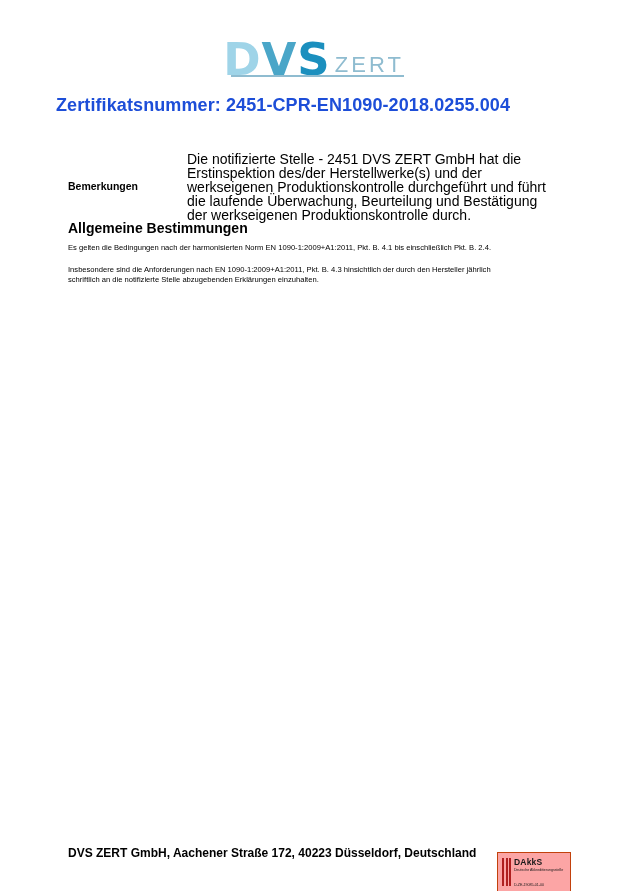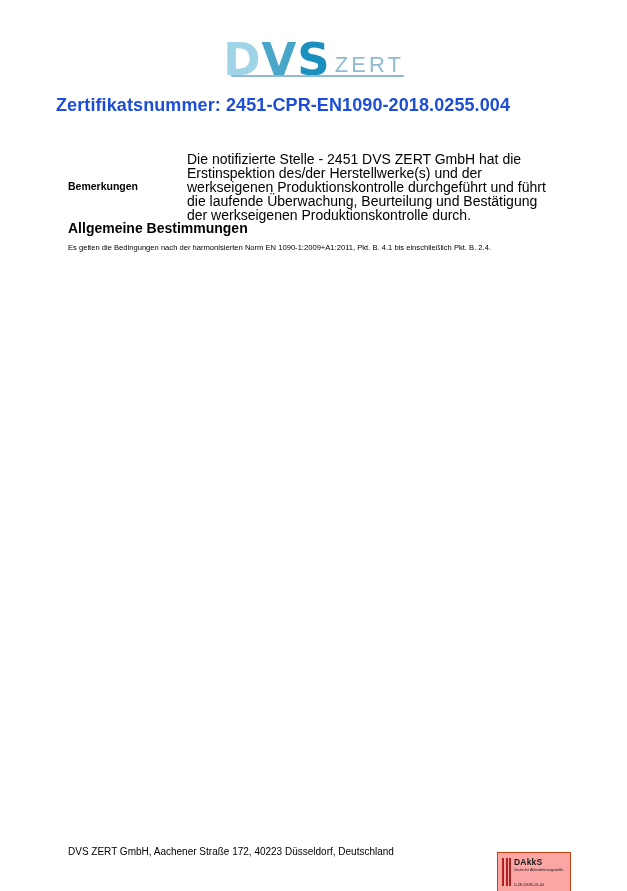--- a/index.html
+++ b/index.html
@@ -115,22 +115,23 @@
     font-size: 7.6px;
     line-height: 10.5px;
     color: #000;
   }
 
   
   .footer-text {
     position: absolute;
     left: 68px;
     top: 846px;
-    font-size: 10px;
-    color: #000;
+    font-size: 12px;
+    color: #000;
+    font-weight: bold;
   }
 
   
   .dakks {
     position: absolute;
     left: 497px;
     top: 826px;
     width: 72px;
     height: 38px;
     border: 1px solid #c2410c;
@@ -199,20 +200,21 @@
   </div>
 
   <div class="cert-number">Zertifikatsnummer: 2451-CPR-EN1090-2018.0255.004</div>
 
   <div class="remarks-label">Bemerkungen</div>
   <div class="remarks-text">Die notifizierte Stelle - 2451 DVS ZERT GmbH hat die Erstinspektion des/der Herstellwerke(s) und der werkseigenen Produktionskontrolle durchgeführt und führt die laufende Überwachung, Beurteilung und Bestätigung der werkseigenen Produktionskontrolle durch.</div>
 
   <div class="provisions-title">Allgemeine Bestimmungen</div>
   <div class="provisions">
     <p>Es gelten die Bedingungen nach der harmonisierten Norm EN 1090-1:2009+A1:2011, Pkt. B. 4.1 bis einschließlich Pkt. B. 2.4.</p>
+    <p>Insbesondere sind die Anforderungen nach EN 1090-1:2009+A1:2011, Pkt. B. 4.3 hinsichtlich der durch den Hersteller jährlich schriftlich an die notifizierte Stelle abzugebenden Erklärungen einzuhalten.</p>
   </div>
 
   <div class="footer-text">DVS ZERT GmbH, Aachener Straße 172, 40223 Düsseldorf, Deutschland</div>
 
   <div class="dakks">
     <div class="dakks-inner">
       <span class="dakks-bars">
         <i></i>
           <i></i>
           <i></i>

